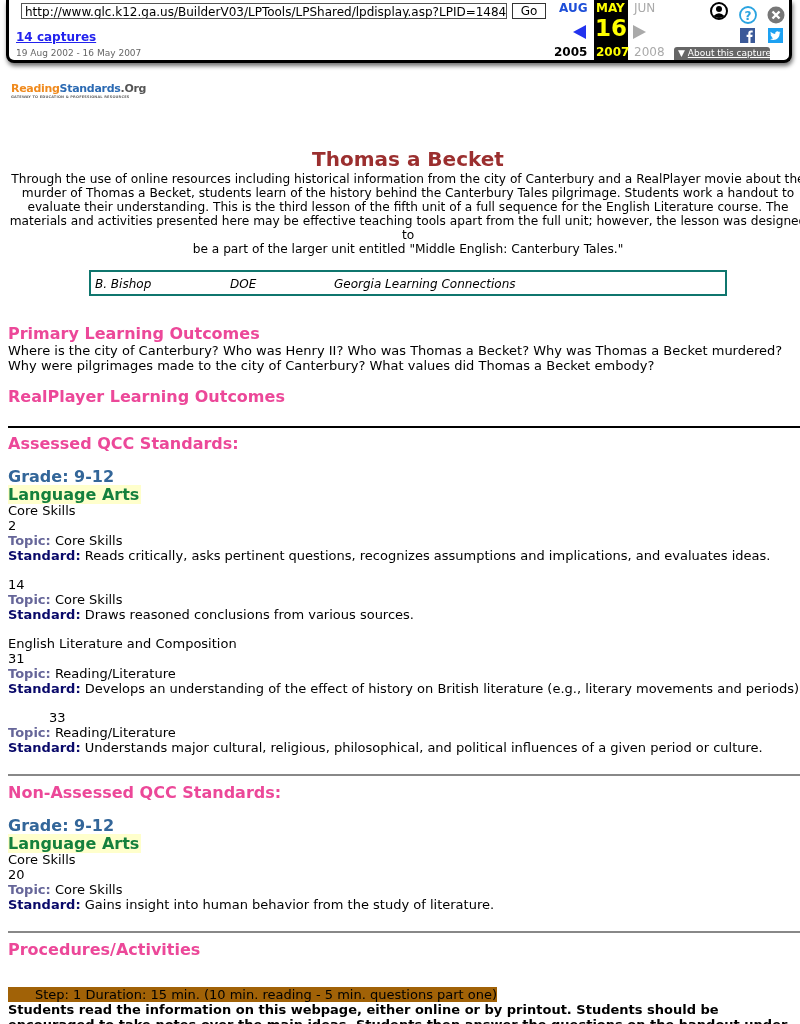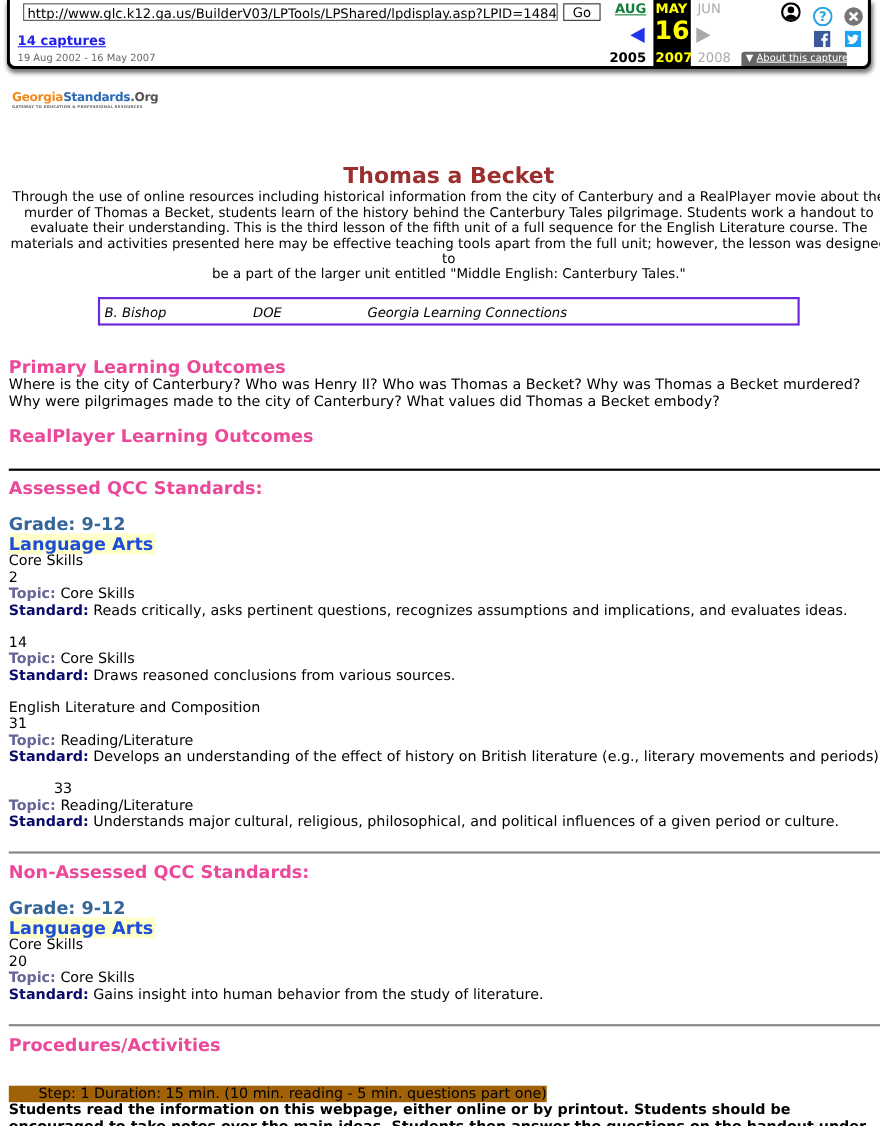--- a/index.html
+++ b/index.html
@@ -24,42 +24,42 @@
   
   .logo { position:absolute; left:11px; top:82px; font-size:11px; font-weight:bold; letter-spacing:-0.3px; }
   .logo .g { color:#f08a1d; }
   .logo .s { color:#2b6ab3;margin-top:19px; }
   .logo .o { color:#555; }
   .logo .tag { display:block; font-size:3.5px; color:#666; letter-spacing:0.2px; margin-top:0; }
 
   h1.title { position:absolute; left:0; top:147px; width:816px; text-align:center; margin:0; font-size:20px; font-weight:bold; color:#9b2f2f; }
   .intro { position:absolute; left:8px; top:172px; width:800px; text-align:center; font-size:12.2px; line-height:14px; white-space:pre-line; }
 
-  .author-box { position:absolute; left:89px; top:270px; width:638px; height:26px; border:2px solid #6d28d9; box-sizing:border-box; font-size:12px; font-style:italic; }
+  .author-box { position:absolute; left:89px; top:270px; width:638px; height:26px; border:2px solid #0f766e; box-sizing:border-box; font-size:12px; font-style:italic; }
   .author-box span { position:absolute; top:5px; }
   .h-sec { position:absolute; left:8px; margin:0; font-size:16px; font-weight:bold; color:#ec4899; white-space:nowrap; }
   .txt { position:absolute; left:8px; font-size:13px; line-height:15px; white-space:nowrap; }
   .grade { position:absolute; left:8px; font-size:16px; font-weight:bold; color:#336699; }
-  .subject { position:absolute; left:8px; font-size:16px; font-weight:bold; color:#1d4ed8; background:#ffffcc; padding:0 2px 0 0; }
+  .subject { position:absolute; left:8px; font-size:16px; font-weight:bold; color:#15803d; background:#ffffcc; padding:0 2px 0 0; }
   .lbl-topic { color:#666699; font-weight:bold; }
   .lbl-std { color:#0a0a6a; font-weight:bold; }
   .rule { position:absolute; left:8px; width:792px; }
   .step { position:absolute; left:8px; top:987px; font-size:13px; background:#a16207; white-space:nowrap;padding-left:27px; }
   .step-body { position:absolute; left:8px; top:1002px; width:800px; font-size:13px; line-height:15px; font-weight:bold; white-space:nowrap; }
 </style>
 </head>
 <body>
 
 <div id="wm">
   <div class="url">http://www.glc.k12.ga.us/BuilderV03/LPTools/LPShared/lpdisplay.asp?LPID=14846</div>
   <div class="go">Go</div>
   <div class="captures">14 captures</div>
   <div class="range">19 Aug 2002 - 16 May 2007</div>
 
-  <div class="month" style="left:550px;color:#15803d;text-decoration:underline;">AUG</div>
+  <div class="month" style="left:550px;color:#1d4ed8;">AUG</div>
   <div class="cur-col"></div>
   <div class="month" style="left:587px;color:#ffff00;">MAY</div>
   <div class="month" style="left:625px;color:#aaa;font-weight:normal;">JUN</div>
 
   <div class="arrow-left"></div>
   <div class="day">16</div>
   <div class="arrow-right"></div>
 
   <div class="year" style="left:545px;color:#000;">2005</div>
   <div class="year" style="left:587px;color:#ffff00;">2007</div>
@@ -97,21 +97,21 @@
       </svg>
   </span>
 
   <div class="about">
     <span>▼</span>
     <span class="t">About this capture</span>
   </div>
 </div>
 
 <div class="logo">
-  <span class="g">Georgia</span><span class="s">Standards</span><span class="o">.Org</span>
+  <span class="g">Reading</span><span class="s">Standards</span><span class="o">.Org</span>
   <span class="tag">GATEWAY TO EDUCATION &amp; PROFESSIONAL RESOURCES</span>
 </div>
 
 <h1 class="title">Thomas a Becket</h1>
 <div class="intro">Through the use of online resources including historical information from the city of Canterbury and a RealPlayer movie about the
 murder of Thomas a Becket, students learn of the history behind the Canterbury Tales pilgrimage. Students work a handout to
 evaluate their understanding. This is the third lesson of the fifth unit of a full sequence for the English Literature course. The
 materials and activities presented here may be effective teaching tools apart from the full unit; however, the lesson was designed to
 be a part of the larger unit entitled "Middle English: Canterbury Tales."</div>
 

